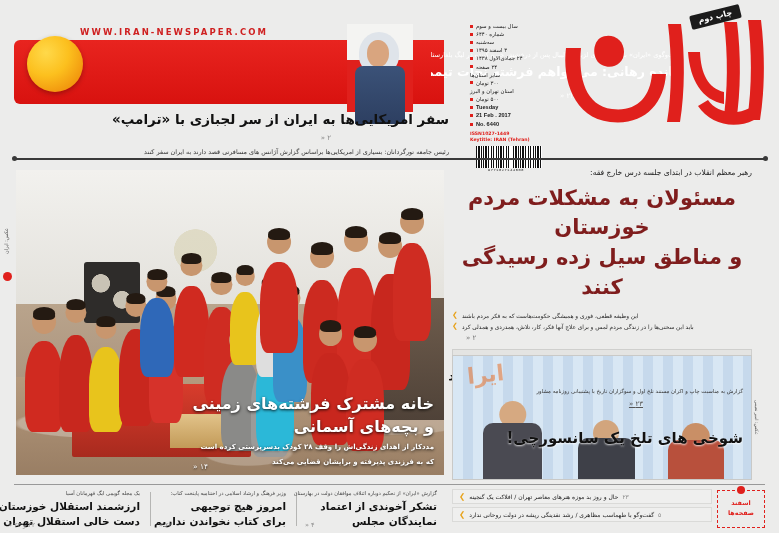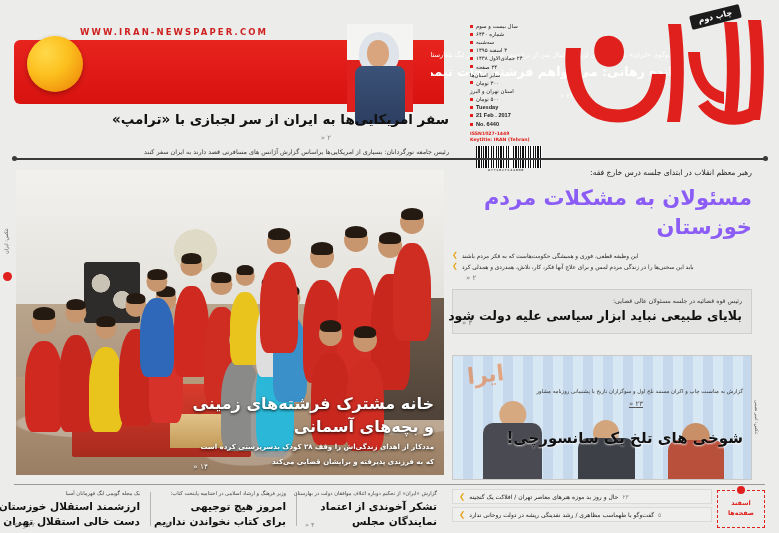--- a/index.html
+++ b/index.html
@@ -308,24 +308,24 @@
   }
 
   .lead-kicker {
     text-align: right;
     font-size: 7.6px;
     color: #222;
     line-height: 1.4;
     margin-bottom: 5px;
   }
   .lead-head {
-    text-align: right;
+    text-align: center;
     font-size: 21px;
     font-weight: bold;
-    color: #8b5cf6;
+    color: #7f1d1d;
     line-height: 1.42;
     letter-spacing: -.2px;
   }
 
   .bullets { margin-top: 9px; }
   .bullet-line {
     display: flex;
     align-items: flex-start;
     justify-content: flex-end;
     gap: 4px;
@@ -719,20 +719,21 @@
       </div>
     </div>
   </div>
 
   <div class="photo-credit">عکس: ایران</div>
   <div class="credit-dot"></div>
 
   <div class="right-col">
     <div class="lead-kicker">رهبر معظم انقلاب در ابتدای جلسه درس خارج فقه:</div>
     <div class="lead-head">مسئولان به مشکلات مردم خوزستان</div>
+    <div class="lead-head">و مناطق سیل زده رسیدگی کنند</div>
 
     <div class="bullets">
       <div class="bullet-line">
         <span>این وظیفه قطعی، فوری و همیشگی حکومت‌هاست که به فکر مردم باشند</span>
         <span class="chev">❯</span>
       </div>
       <div class="bullet-line">
         <span>باید این سختی‌ها را در زندگی مردم لمس و برای علاج آنها فکر، کار، تلاش، همدردی و همدلی کرد</span>
         <span class="chev">❯</span>
       </div>

